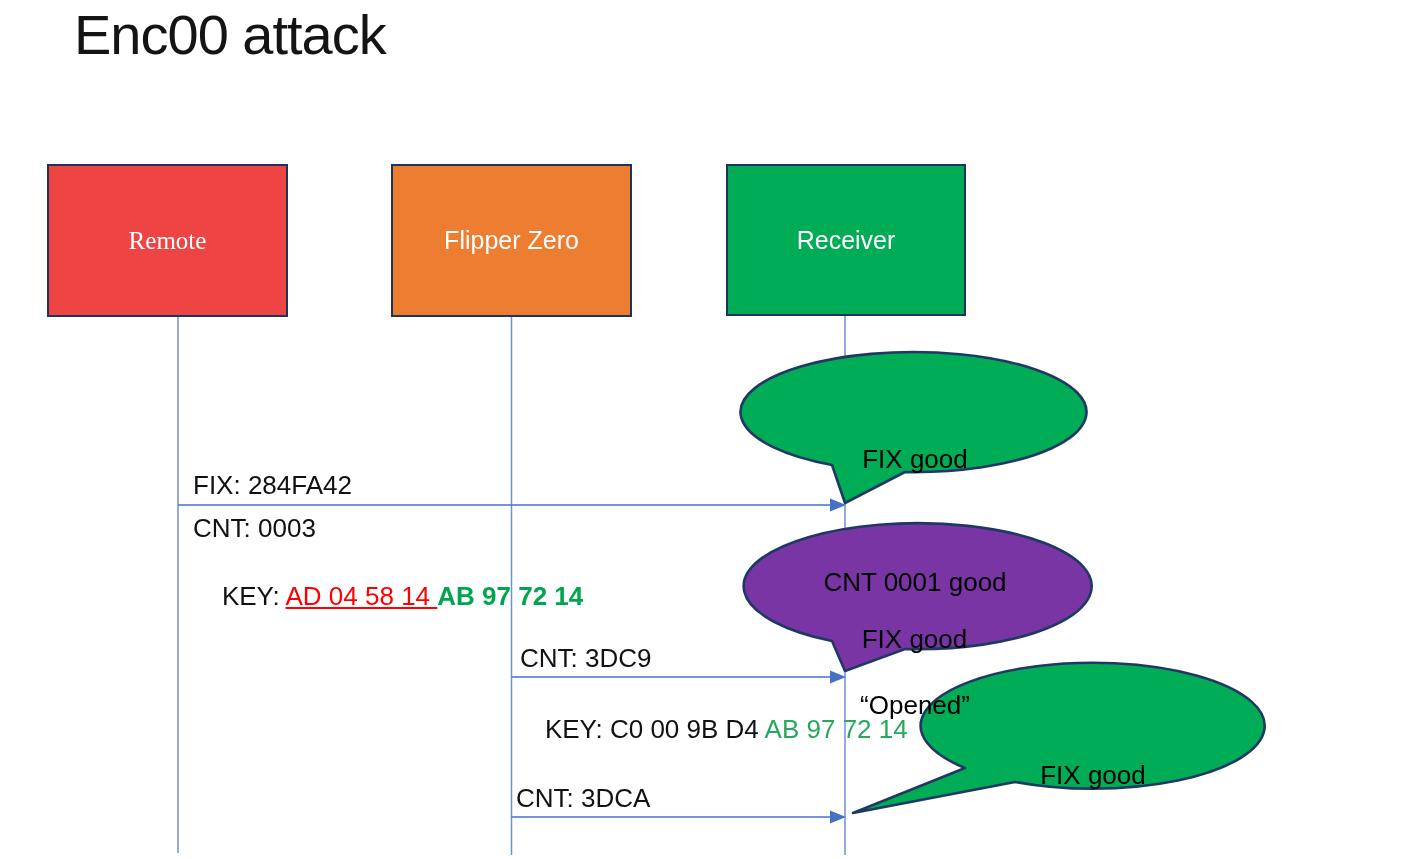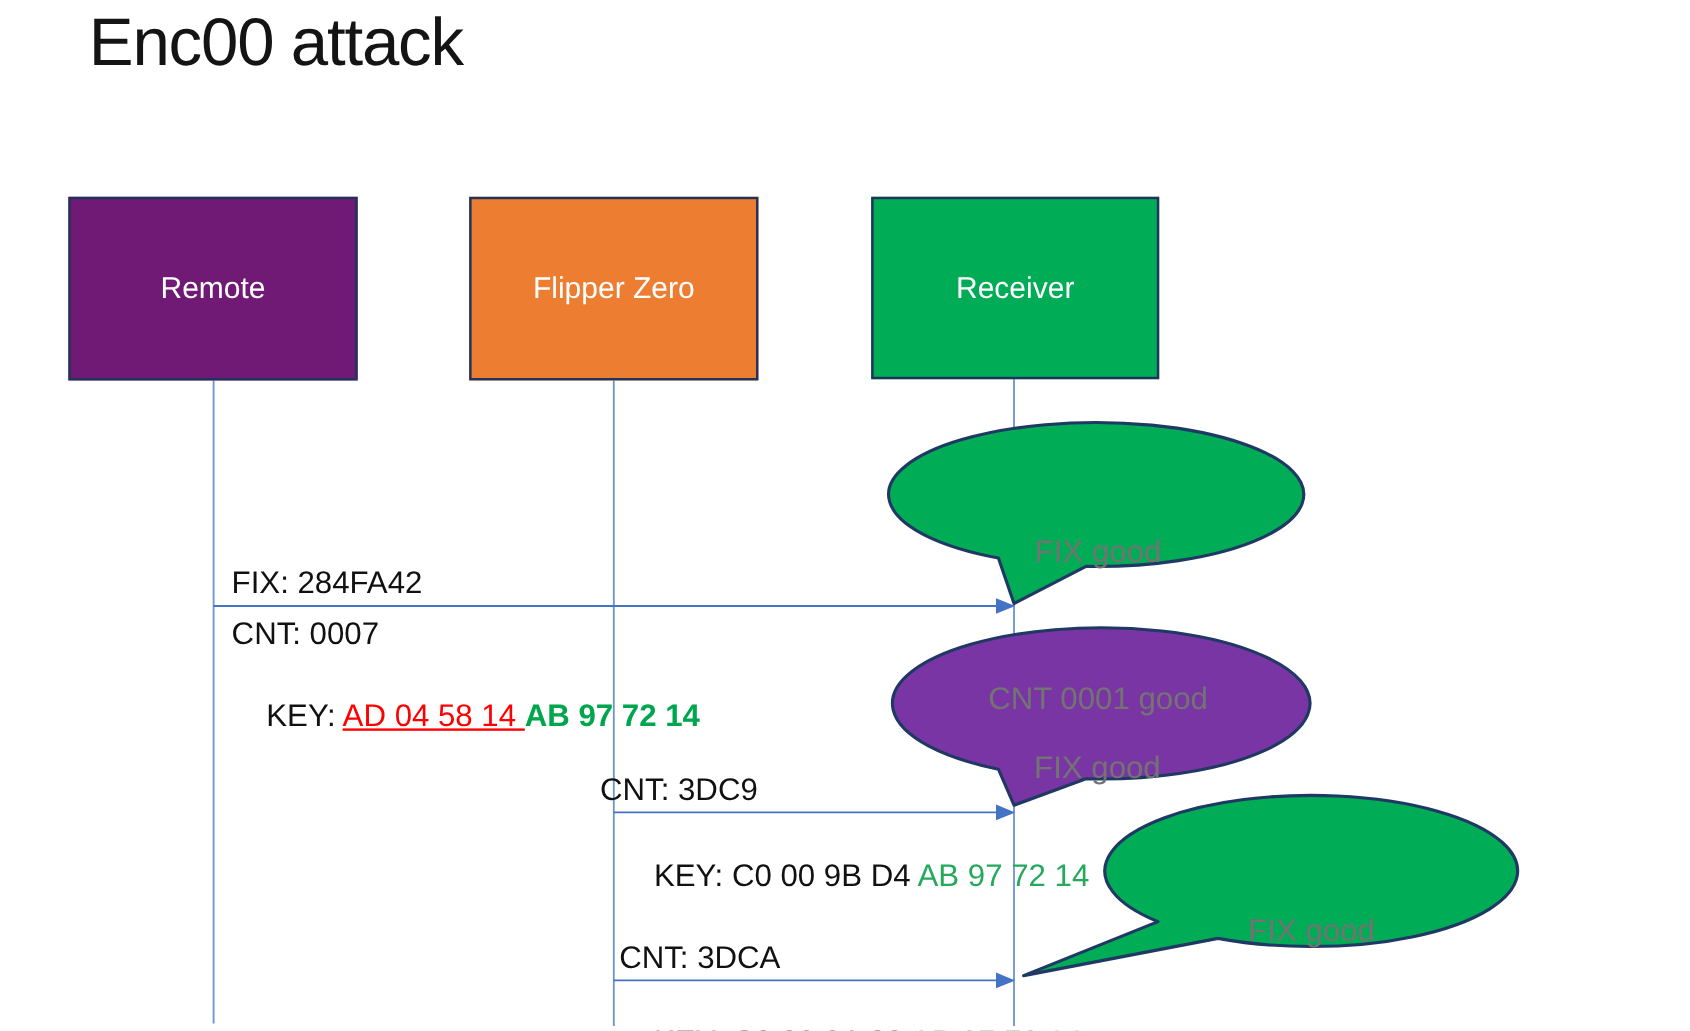--- a/index.html
+++ b/index.html
@@ -13,21 +13,21 @@
   }
   .layer{position:absolute;left:0;top:0;width:1408px;height:859px;}
   .actor{
     position:absolute;width:237px;height:149px;border:2px solid #20335C;
     display:flex;align-items:center;justify-content:center;
     color:#ffffff;font-size:25px;box-sizing:content-box;
   }
   .actor span{white-space:pre;}
   .msg{position:absolute;font-size:26px;line-height:30px;color:#111;white-space:pre;}
   .btext{
-    position:absolute;color:#737373;font-size:26px;line-height:41px;
+    position:absolute;color:#000000;font-size:26px;line-height:41px;
     text-align:center;white-space:pre;
   }
 </style>
 </head>
 <body>
 
 <div class="slide">
 
   <div class="title">Enc00 attack</div>
 
@@ -52,49 +52,50 @@
       <polygon points="830,810.5 846,817 830,823.5" fill="#4472C4"></polygon>
     </g>
 
     <path d="M 832 465 A 173 60 0 1 1 905 472 L 845 503 Z" fill="#00AC55" stroke="#1F3864" stroke-width="2.6" stroke-linejoin="round"></path>
 
     <path d="M 832 641 A 174 63 0 1 1 905 649 L 845 671 Z" fill="#7A35A5" stroke="#1F3864" stroke-width="2.6" stroke-linejoin="round"></path>
 
     <path d="M 965 768 A 172 63 0 1 1 1015 782 L 853 813 Z" fill="#00AC55" stroke="#1F3864" stroke-width="2.6" stroke-linejoin="round"></path>
   </svg>
 
-  <div class="actor" style="left: 57px; top: 164px; background: #701a75;">
+  <div class="actor" style="left: 47px; top: 164px; background: #ef4444; font-family: Liberation Serif, serif;">
     <span>Remote</span>
   </div>
   <div class="actor" style="left: 726px; top: 164px; width: 236px; height: 148px; background: rgb(0, 172, 85);">
     <span>Receiver</span>
   </div>
   <div class="actor" style="left: 391px; top: 164px; background: rgb(237, 125, 49);">
     <span>Flipper Zero</span>
   </div>
 
   <div class="msg" style="left:193px;top:470px;">FIX: 284FA42</div>
-  <div class="msg" style="left:193px;top:513px;">CNT: 0007</div>
+  <div class="msg" style="left:193px;top:513px;">CNT: 0003</div>
   <div class="msg" style="left:193px;top:551px;">
     <span>KEY: </span><span style="color: rgb(255, 0, 0); text-decoration: underline;">AD 04 58 14 </span><span style="font-weight: 700; color: rgb(0, 166, 78);">AB 97 72 14</span>
   </div>
 
-  <div class="msg" style="left:500px;top:643px;">CNT: 3DC9</div>
+  <div class="msg" style="left:520px;top:643px;">CNT: 3DC9</div>
   <div class="msg" style="left:516px;top:684px;">
     <span>KEY: C0 00 9B D4 </span><span style="color: rgb(38, 169, 92);">AB 97 72 14</span>
   </div>
 
   <div class="msg" style="left:516px;top:783px;">CNT: 3DCA</div>
   <div class="msg" style="left:516px;top:823px;">
     <span>KEY: C0 02 8A 33 </span><span style="color: rgb(38, 169, 92);">AB 97 72 14</span>
   </div>
 
   <div class="btext" style="left:742px;top:357px;width:346px;">
     <div>FIX good</div>
     <div>CNT 0001 good</div>
+    <div>“Opened”</div>
   </div>
   <div class="btext" style="left:741px;top:537px;width:347px;">
     <div>FIX good</div>
     
   </div>
   <div class="btext" style="left:921px;top:675px;width:344px;line-height:40px;">
     <div>FIX good</div>
     
     
   </div>

